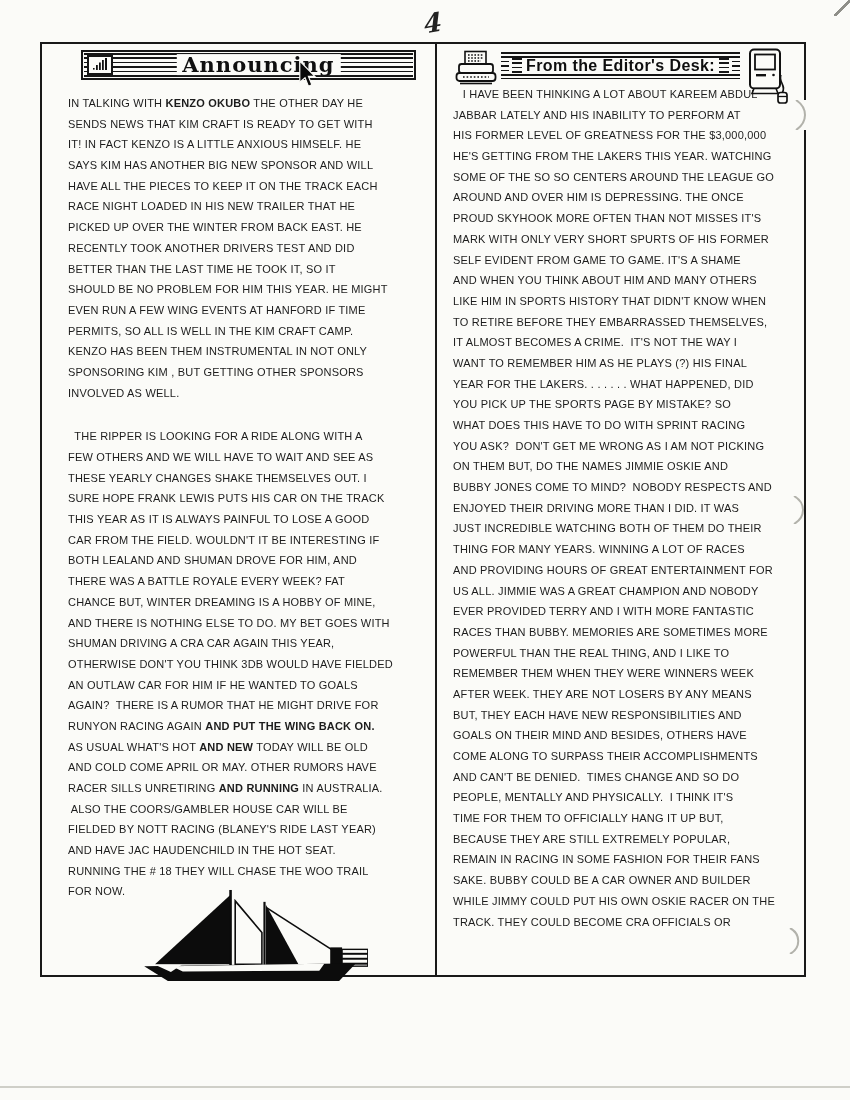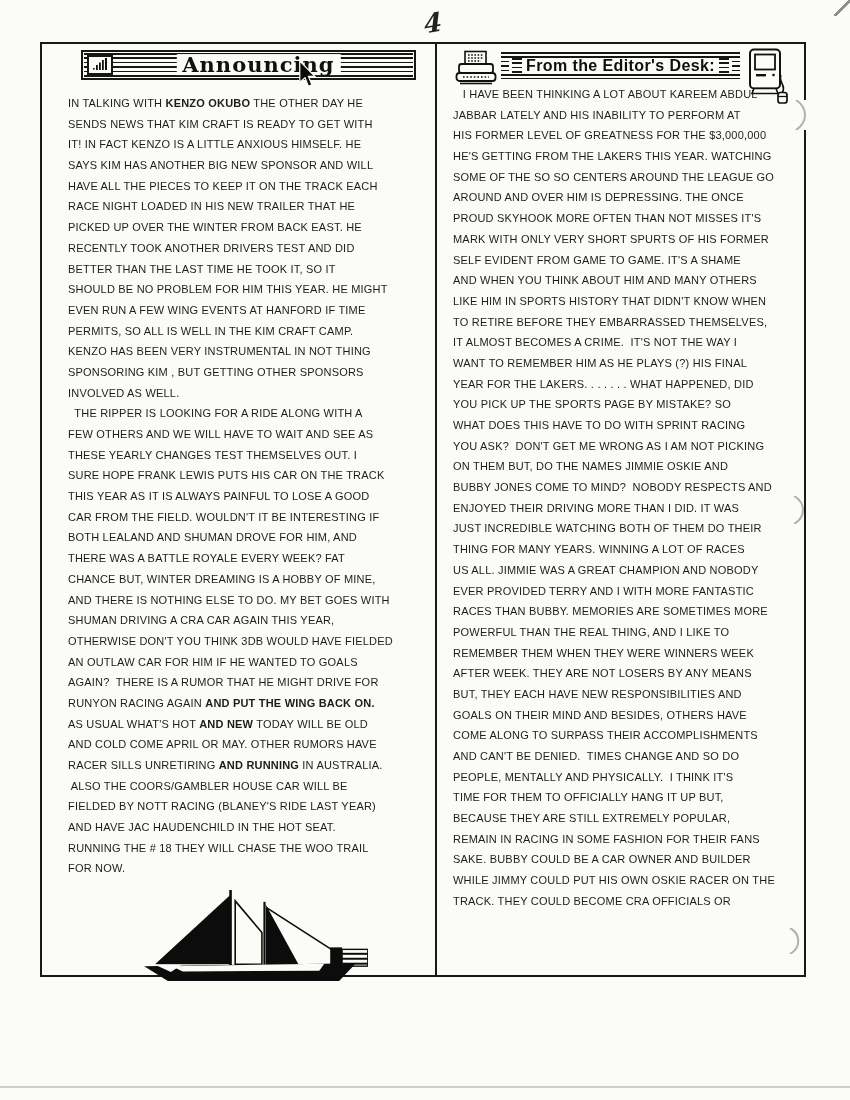--- a/index.html
+++ b/index.html
@@ -20,21 +20,21 @@
   }
   .divider { position:absolute; left:393px; top:0; bottom:0; width:2px; background:#191919; }
   .col { position:absolute; top:0; bottom:0; overflow:hidden; }
   .col-left  { left:0; width:393px; padding:6px 16px 0 26px; box-sizing:border-box; }
   .col-right { left:395px; right:0; padding:6px 12px 0 16px; box-sizing:border-box; }
 
   
   .body-text { font-size:11px; letter-spacing:.2px; line-height:20.7px; }
   .tline { white-space:pre; height:20.7px; }
   .tline .b { font-weight:bold; }
-  .para-gap { }
+  .para-gap { margin-top:23px; }
   .col-left  .body-text { margin-top:13px; }
   .col-right .body-text { margin-top:0; }
 
   
   .stripes {
     background:repeating-linear-gradient(to bottom,
       #161616 0px,#161616 1.6px, rgba(0,0,0,0) 1.6px, rgba(0,0,0,0) 4.4px);
   }
   .banner-left {
     position:relative; margin-left:13px; width:335px; height:30px;
@@ -122,28 +122,28 @@
             <div class="tline">IT! IN FACT KENZO IS A LITTLE ANXIOUS HIMSELF. HE</div>
             <div class="tline">SAYS KIM HAS ANOTHER BIG NEW SPONSOR AND WILL</div>
             <div class="tline">HAVE ALL THE PIECES TO KEEP IT ON THE TRACK EACH</div>
             <div class="tline">RACE NIGHT LOADED IN HIS NEW TRAILER THAT HE</div>
             <div class="tline">PICKED UP OVER THE WINTER FROM BACK EAST. HE</div>
             <div class="tline">RECENTLY TOOK ANOTHER DRIVERS TEST AND DID</div>
             <div class="tline">BETTER THAN THE LAST TIME HE TOOK IT, SO IT</div>
             <div class="tline">SHOULD BE NO PROBLEM FOR HIM THIS YEAR. HE MIGHT</div>
             <div class="tline">EVEN RUN A FEW WING EVENTS AT HANFORD IF TIME</div>
             <div class="tline">PERMITS, SO ALL IS WELL IN THE KIM CRAFT CAMP.</div>
-            <div class="tline">KENZO HAS BEEN VERY INSTRUMENTAL IN NOT THING</div>
+            <div class="tline">KENZO HAS BEEN THEM INSTRUMENTAL IN NOT ONLY</div>
             <div class="tline">SPONSORING KIM , BUT GETTING OTHER SPONSORS</div>
             <div class="tline">INVOLVED AS WELL.</div>
           </div>
         <div class="para para-gap">
             <div class="tline">  THE RIPPER IS LOOKING FOR A RIDE ALONG WITH A</div>
             <div class="tline">FEW OTHERS AND WE WILL HAVE TO WAIT AND SEE AS</div>
-            <div class="tline">THESE YEARLY CHANGES TEST THEMSELVES OUT. I</div>
+            <div class="tline">THESE YEARLY CHANGES SHAKE THEMSELVES OUT. I</div>
             <div class="tline">SURE HOPE FRANK LEWIS PUTS HIS CAR ON THE TRACK</div>
             <div class="tline">THIS YEAR AS IT IS ALWAYS PAINFUL TO LOSE A GOOD</div>
             <div class="tline">CAR FROM THE FIELD. WOULDN'T IT BE INTERESTING IF</div>
             <div class="tline">BOTH LEALAND AND SHUMAN DROVE FOR HIM, AND</div>
             <div class="tline">THERE WAS A BATTLE ROYALE EVERY WEEK? FAT</div>
             <div class="tline">CHANCE BUT, WINTER DREAMING IS A HOBBY OF MINE,</div>
             <div class="tline">AND THERE IS NOTHING ELSE TO DO. MY BET GOES WITH</div>
             <div class="tline">SHUMAN DRIVING A CRA CAR AGAIN THIS YEAR,</div>
             <div class="tline">OTHERWISE DON'T YOU THINK 3DB WOULD HAVE FIELDED</div>
             <div class="tline">AN OUTLAW CAR FOR HIM IF HE WANTED TO GOALS</div>
@@ -240,20 +240,21 @@
             <div class="tline">WANT TO REMEMBER HIM AS HE PLAYS (?) HIS FINAL</div>
             <div class="tline">YEAR FOR THE LAKERS. . . . . . . WHAT HAPPENED, DID</div>
             <div class="tline">YOU PICK UP THE SPORTS PAGE BY MISTAKE? SO</div>
             <div class="tline">WHAT DOES THIS HAVE TO DO WITH SPRINT RACING</div>
             <div class="tline">YOU ASK?  DON'T GET ME WRONG AS I AM NOT PICKING</div>
             <div class="tline">ON THEM BUT, DO THE NAMES JIMMIE OSKIE AND</div>
             <div class="tline">BUBBY JONES COME TO MIND?  NOBODY RESPECTS AND</div>
             <div class="tline">ENJOYED THEIR DRIVING MORE THAN I DID. IT WAS</div>
             <div class="tline">JUST INCREDIBLE WATCHING BOTH OF THEM DO THEIR</div>
             <div class="tline">THING FOR MANY YEARS. WINNING A LOT OF RACES</div>
+            <div class="tline">AND PROVIDING HOURS OF GREAT ENTERTAINMENT FOR</div>
             <div class="tline">US ALL. JIMMIE WAS A GREAT CHAMPION AND NOBODY</div>
             <div class="tline">EVER PROVIDED TERRY AND I WITH MORE FANTASTIC</div>
             <div class="tline">RACES THAN BUBBY. MEMORIES ARE SOMETIMES MORE</div>
             <div class="tline">POWERFUL THAN THE REAL THING, AND I LIKE TO</div>
             <div class="tline">REMEMBER THEM WHEN THEY WERE WINNERS WEEK</div>
             <div class="tline">AFTER WEEK. THEY ARE NOT LOSERS BY ANY MEANS</div>
             <div class="tline">BUT, THEY EACH HAVE NEW RESPONSIBILITIES AND</div>
             <div class="tline">GOALS ON THEIR MIND AND BESIDES, OTHERS HAVE</div>
             <div class="tline">COME ALONG TO SURPASS THEIR ACCOMPLISHMENTS</div>
             <div class="tline">AND CAN'T BE DENIED.  TIMES CHANGE AND SO DO</div>

